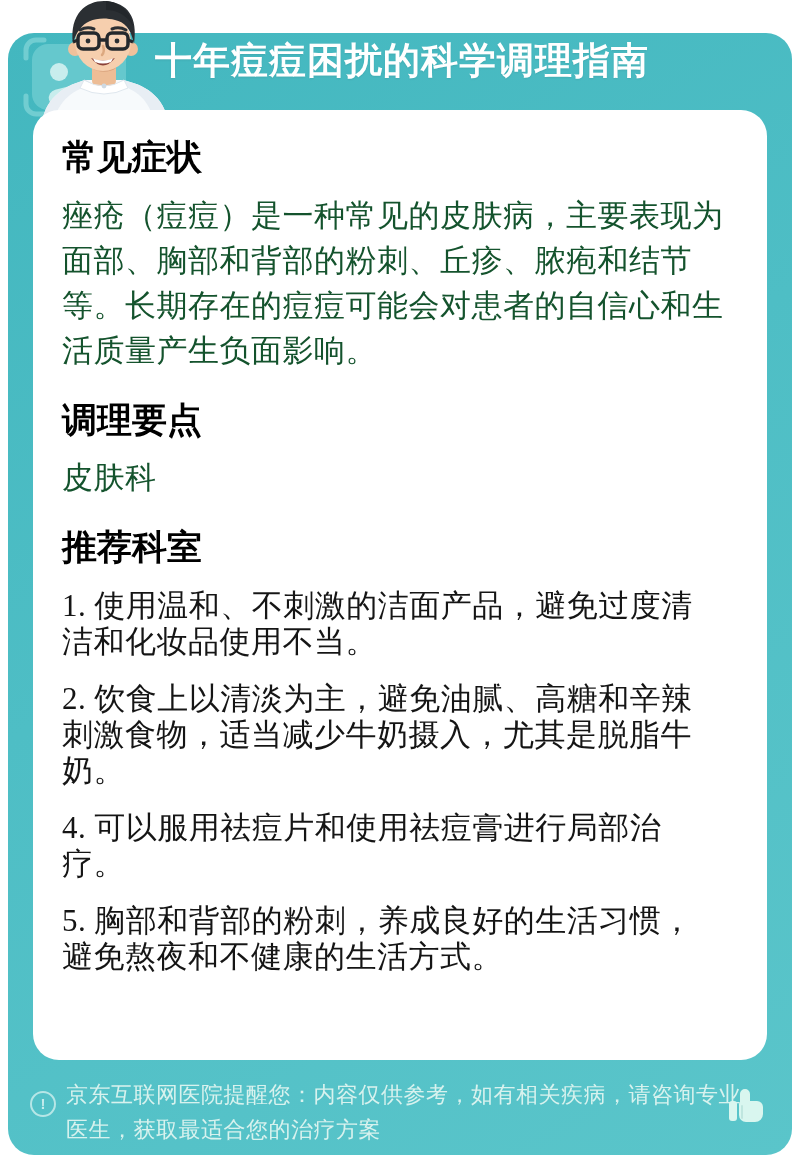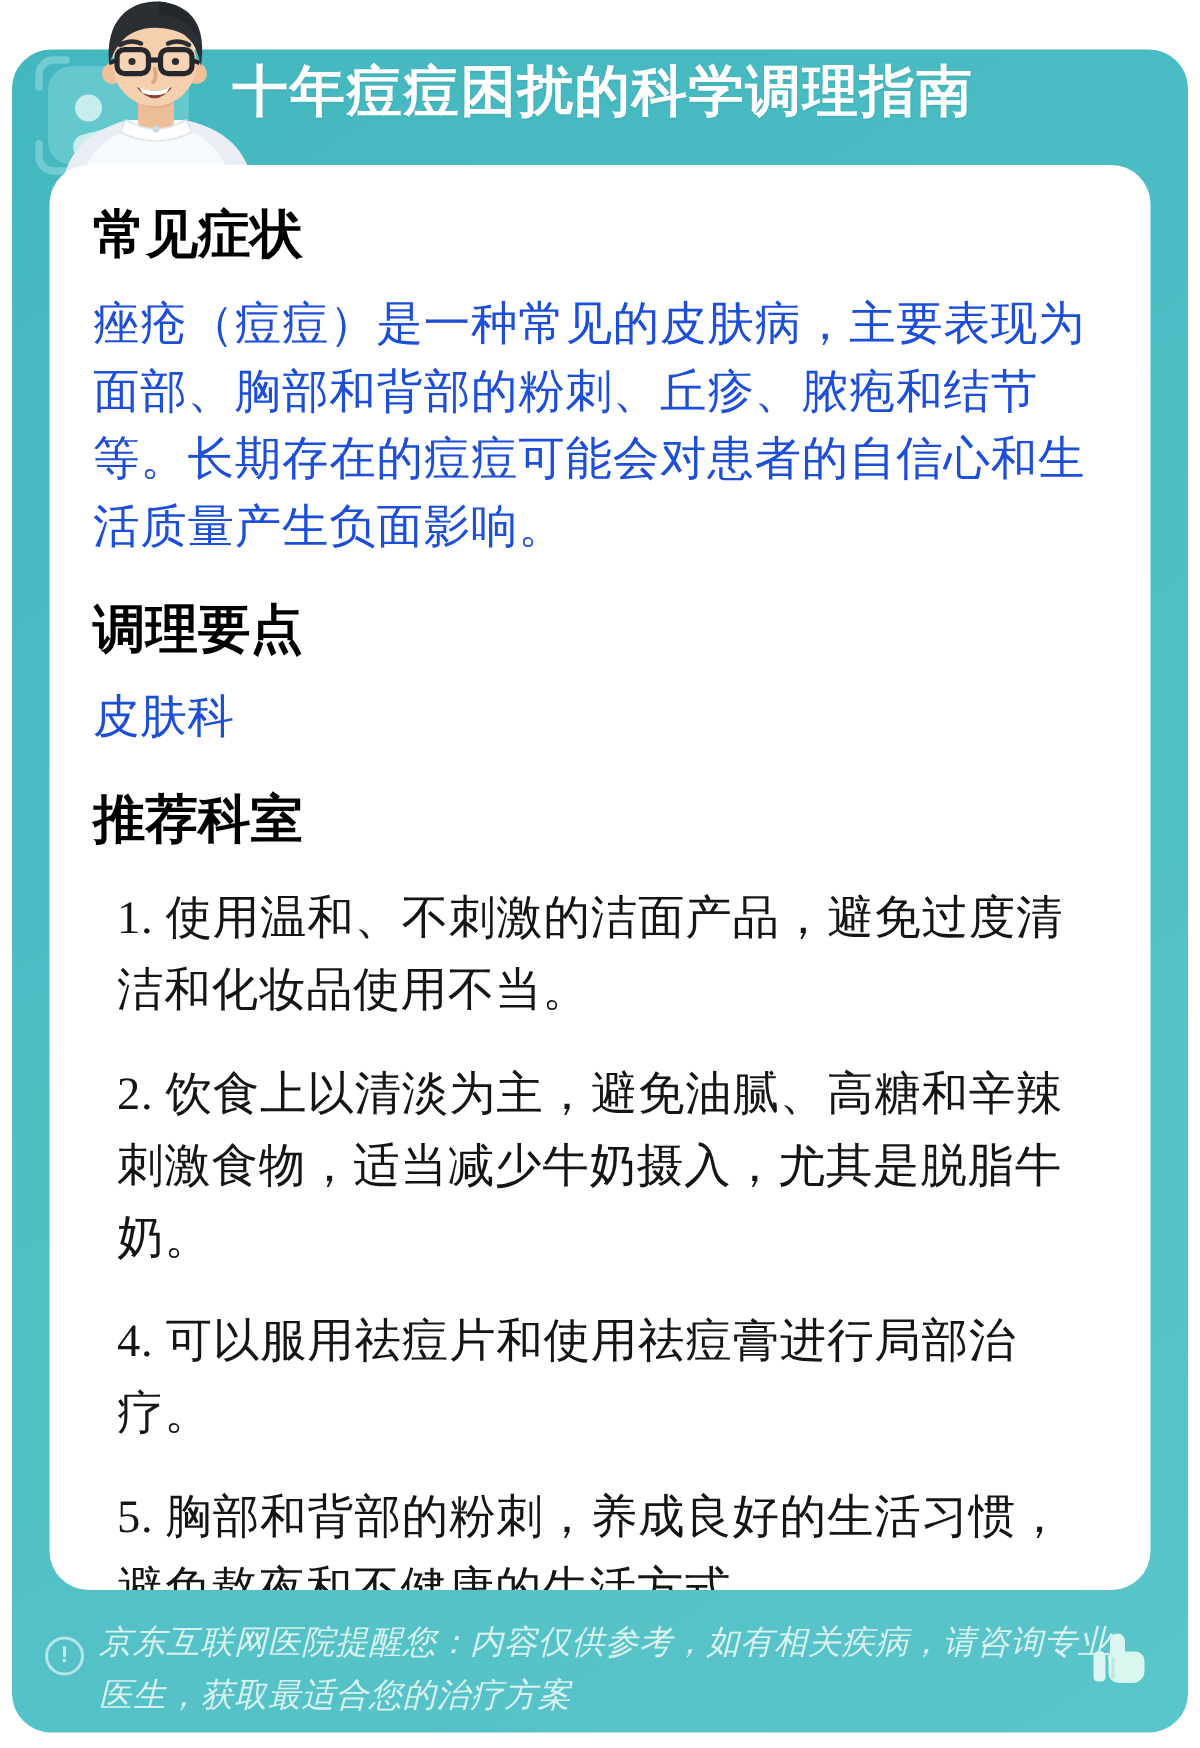--- a/index.html
+++ b/index.html
@@ -26,45 +26,44 @@
     position:absolute;left:33px;top:110px;width:734px;height:950px;z-index:4;
     background:#ffffff;border-radius:26px;
     padding:26px 43px 0 29px;box-sizing:border-box;
     overflow:hidden;
   }
   .card h2{
     margin:28px 0 0 0;font-size:35px;font-weight:700;color:#000000;line-height:1.1;
   }
   .card h2.first{margin-top:2px;}
   .card p.body{
-    margin:16px 0 0 0;font-size:31px;color:#1d4ed8;line-height:45px;
+    margin:16px 0 0 0;font-size:31px;color:#14532d;line-height:45px;
     letter-spacing:0.5px;
   }
   .card .item{
-    margin:21px 0 0 16px;font-size:31px;color:#151515;line-height:48px;
+    margin:21px 0 0 0;font-size:31px;color:#151515;line-height:36px;
     letter-spacing:0.5px;
   }
   .item .num{
     font-family:"Liberation Serif","DejaVu Serif",serif;
     margin-right:8px;
   }
   .footer{
     position:absolute;left:30px;top:1077px;width:740px;z-index:2;
     display:flex;align-items:flex-start;
   }
   .info-badge{
     flex:0 0 auto;width:22px;height:22px;margin-top:14px;
     border:2px solid rgba(235,250,248,0.65);border-radius:50%;
     color:rgba(235,250,248,0.75);font-size:15px;line-height:22px;text-align:center;
     font-weight:700;
   }
   .notice{
     margin-left:10px;color:#d8f2ee;font-size:22px;line-height:35px;
     letter-spacing:0.5px;
-    font-style:italic;
   }
   .thumb{
     position:absolute;right:34px;top:1086px;width:40px;height:40px;z-index:3;
   }
 </style>
 </head>
 <body>
 
 <div class="frame"></div>
 

